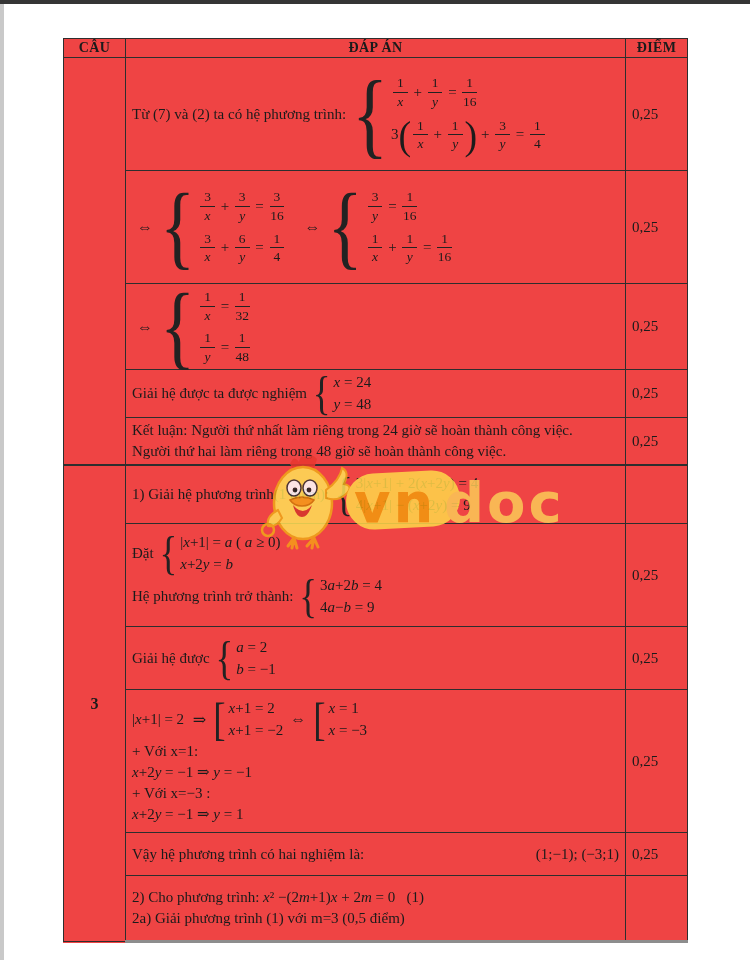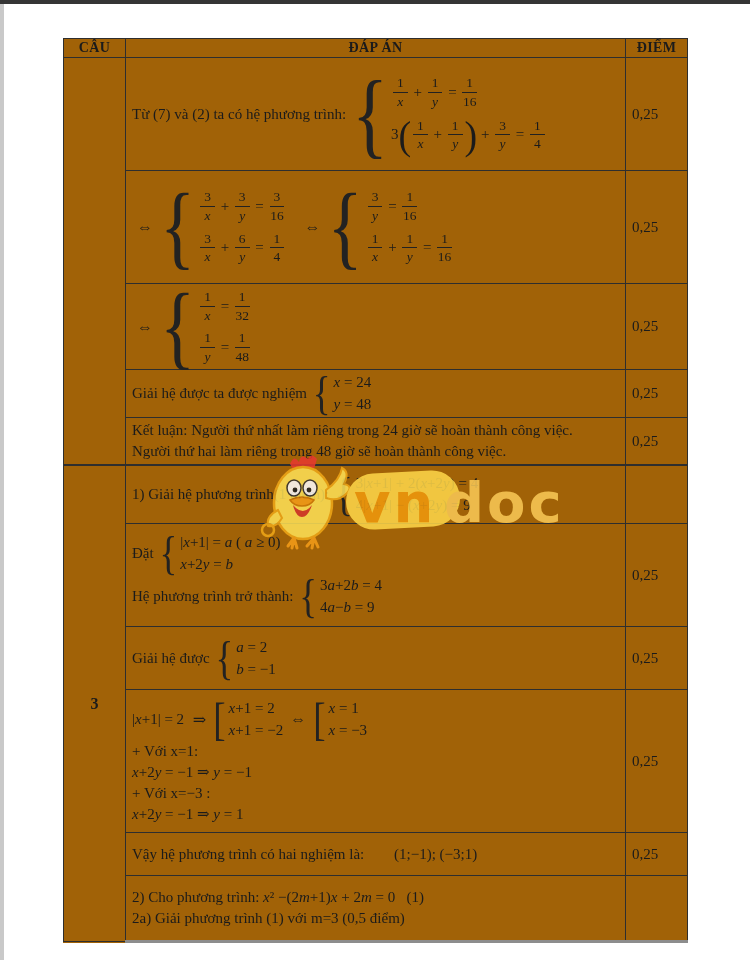--- a/index.html
+++ b/index.html
@@ -9,38 +9,38 @@
     font-family:"Liberation Serif","DejaVu Serif",serif;
     color:#1b1b1b;
   }
   
   .top-strip{position:absolute;left:0;top:0;width:750px;height:4px;background:#353535;}
   .left-strip{position:absolute;left:0;top:4px;width:4px;height:956px;background:#c9c9c9;}
 
   table.anskey{
     position:absolute;left:63px;top:38px;width:624px;
     border-collapse:collapse;table-layout:fixed;
-    background:#a16207;
+    background:#ef4444;
   }
   table.anskey th, table.anskey td{
     border:1.4px solid #2e2e2e;
     padding:1px 6px;
     vertical-align:middle;
   }
   thead th{
     height:15px;padding:0 2px;
     font-size:14px;font-weight:bold;letter-spacing:.4px;
     text-align:center;border-bottom-width:2px;
   }
   td.cau{
     text-align:center;font-weight:bold;font-size:16px;
     padding:0;
   }
   td.ans{font-size:15px;}
-  td.ans.center .para{justify-content:flex-start;gap:26px;}
+  td.ans.center .para{justify-content:space-between;gap:26px;}
   td.diem{text-align:left;font-size:15px;padding:0;}
   tr.section-start td{border-top-width:2.6px;}
   tbody tr:last-child td{border-bottom:3px solid #8d8d8d;}
 
   .para{display:flex;align-items:center;margin:2px 0;min-height:19px;}
   .txt,.math,.it{white-space:pre-wrap;}
   .it{}
   .math i, .frac i, .it i{font-style:italic;}
   .sym{padding:0 5px;font-size:16px;}
   .bigp{

